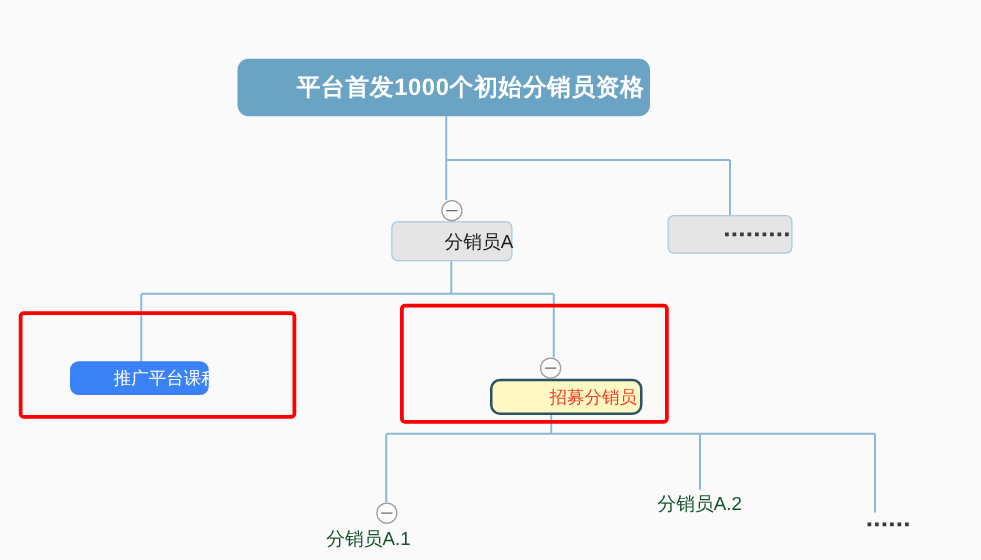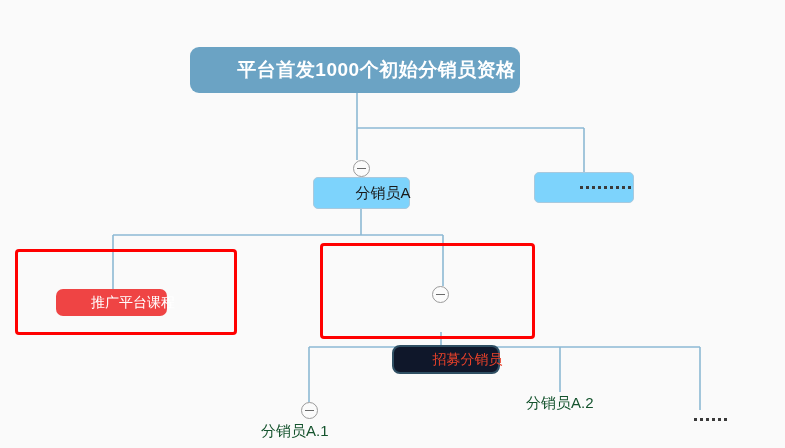--- a/index.html
+++ b/index.html
@@ -46,21 +46,21 @@
     background: #6ba3c4;
     border-radius: 9px;
     color: #ffffff;
     font-size: 19px;
     font-weight: bold;
     letter-spacing: 0.5px;
   }
 
   
   .node-l2 {
-    background: #7dd3fc;
+    background: #e5e5e5;
     border: 1px solid #a8c9de;
     border-radius: 5px;
     color: #1a1a1a;
     font-size: 15px;
   }
   .node-dist-a {
     left: 313px;
     top: 177px;
     width: 97px;
     height: 32px;
@@ -71,38 +71,37 @@
     width: 100px;
     height: 31px;
   }
 
   
   .node-pill {
     left: 56px;
     top: 289px;
     width: 111px;
     height: 27px;
-    background: #ef4444;
+    background: #3b82f6;
     border-radius: 7px;
     color: #ffffff;
     font-size: 14px;
   }
 
   
   .node-outlined {
     left: 392px;
     top: 303px;
-    width: 108px;
+    width: 122px;
     height: 29px;
-    background: #0f172a;
+    background: #fef9c3;
     border: 2px solid #2f4f63;
     border-radius: 8px;
     color: #e8412a;
     font-size: 14px;
-    margin-top: 42px;
   }
 
   
   .node-text {
     position: absolute;
     white-space: nowrap;
     color: #14532d;
     font-size: 15px;
   }
   .leaf-a1 { left: 261px; top: 422px; }

